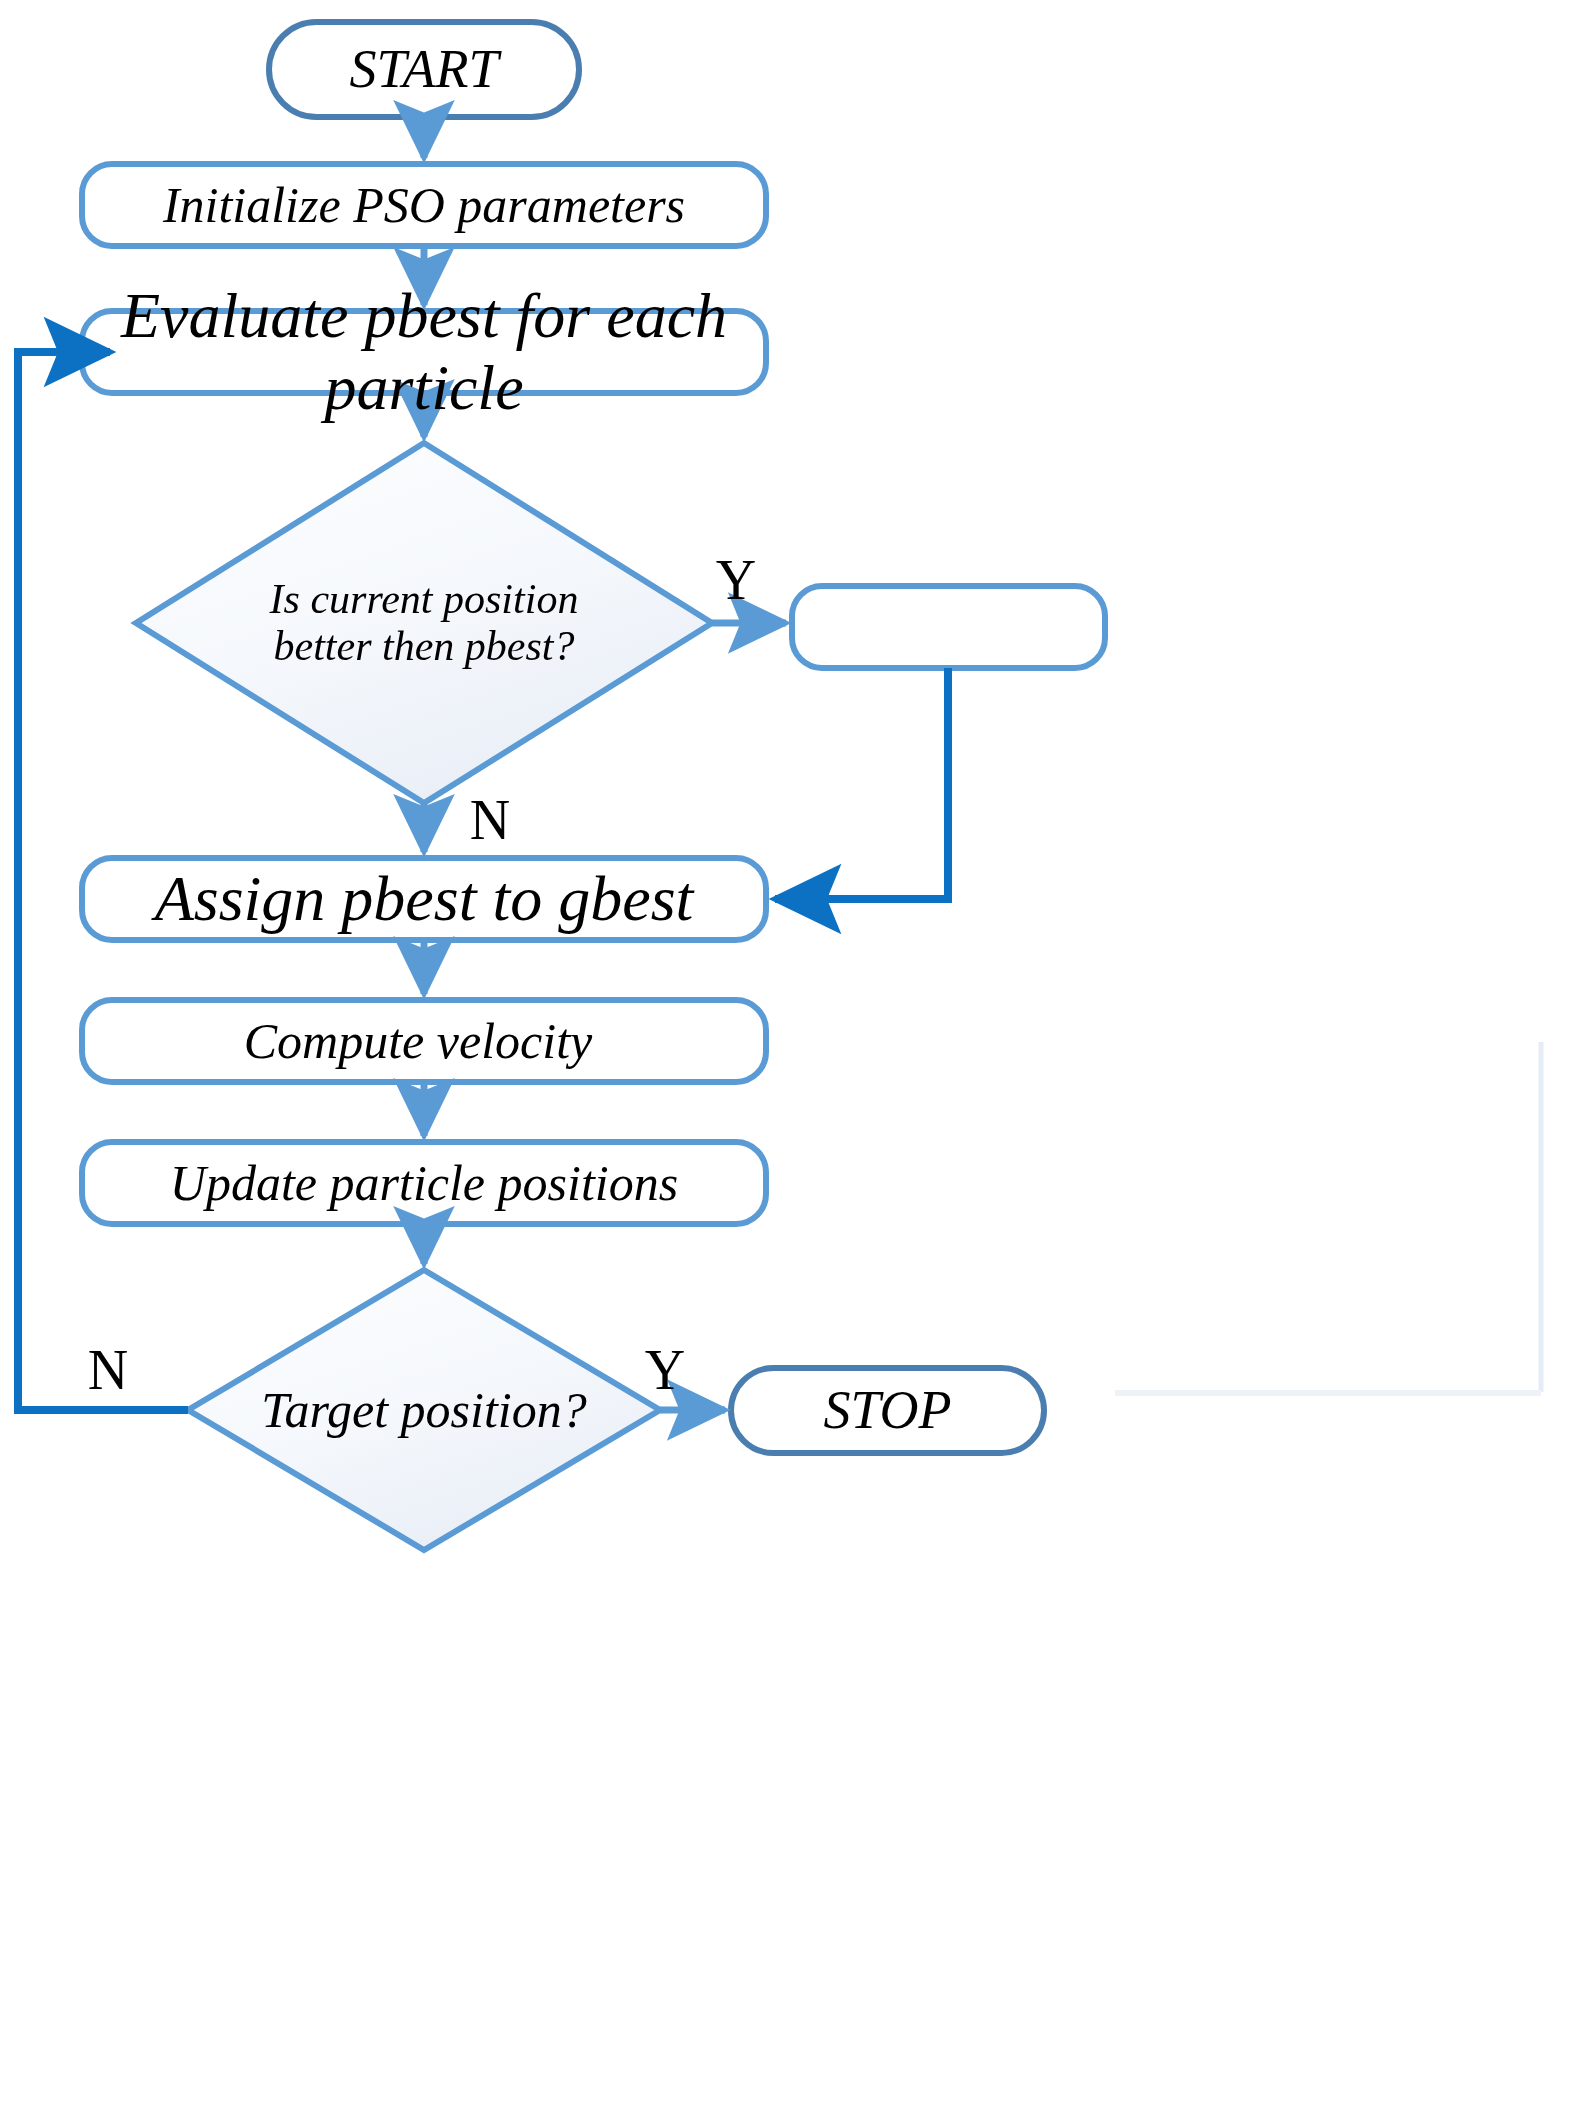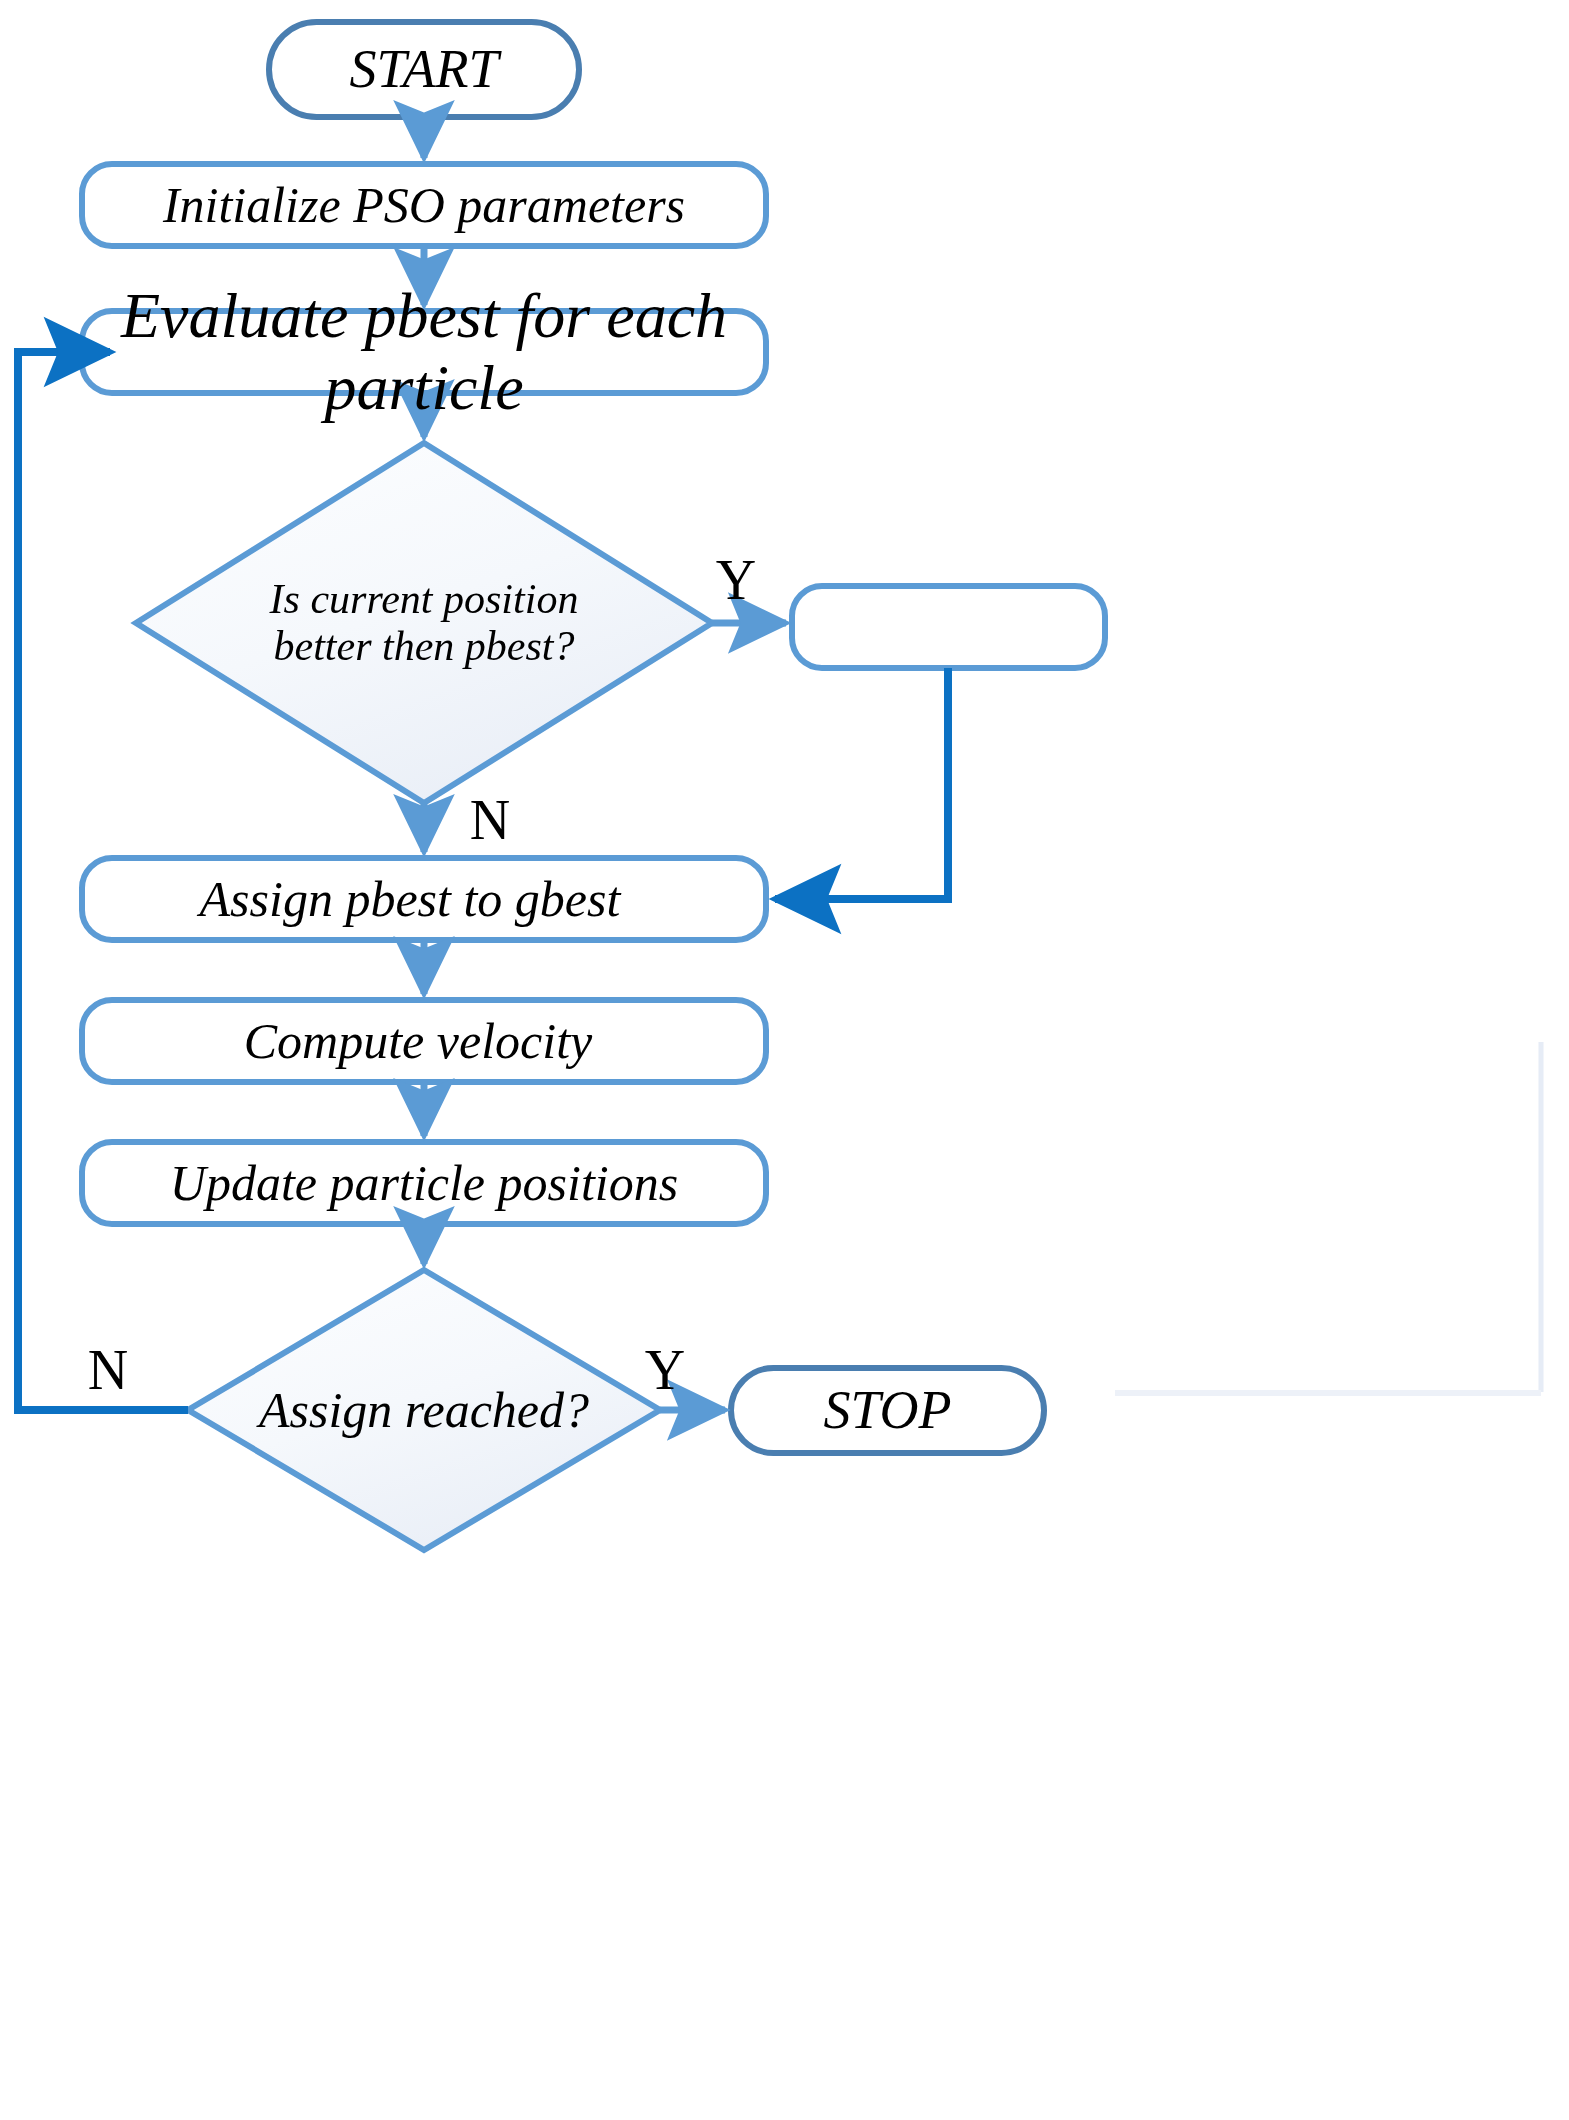--- a/index.html
+++ b/index.html
@@ -89,27 +89,27 @@
   <div class="node-label" style="left:269px;top:22px;width:310px;height:95px;font-size:54px;">START</div>
 
   <div class="node-label" style="left:82px;top:164px;width:684px;height:82px;font-size:50px;">Initialize PSO parameters</div>
 
   <div class="node-label" style="left:82px;top:311px;width:684px;height:82px;font-size:64px;">Evaluate pbest for each particle</div>
 
   <div class="node-label" style="left:184px;top:545px;width:480px;height:156px;font-size:42px;text-align:center;">Is current position
 better then pbest?</div>
 
 
-  <div class="node-label" style="left:68px;top:858px;width:684px;height:82px;font-size:50px;text-align:right;">Assign pbest to gbest</div>
+  <div class="node-label" style="left:82px;top:858px;width:684px;height:82px;font-size:64px;text-align:right;">Assign pbest to gbest</div>
 
   <div class="node-label" style="left:76px;top:1000px;width:684px;height:82px;font-size:50px;">Compute velocity</div>
 
   <div class="node-label" style="left:82px;top:1142px;width:684px;height:82px;font-size:50px;">Update particle positions</div>
 
-  <div class="node-label" style="left:224px;top:1378px;width:400px;height:64px;font-size:50px;">Assign reached?</div>
+  <div class="node-label" style="left:224px;top:1378px;width:400px;height:64px;font-size:50px;">Target position?</div>
 
   <div class="node-label" style="left:731px;top:1368px;width:313px;height:85px;font-size:54px;">STOP</div>
 
   <div class="branch-label" style="left:706px;top:550px;width:60px;height:60px;">Y</div>
 
   <div class="branch-label" style="left:460px;top:790px;width:60px;height:60px;">N</div>
 
   <div class="branch-label" style="left:635px;top:1340px;width:60px;height:60px;">Y</div>
 
   <div class="branch-label" style="left:78px;top:1340px;width:60px;height:60px;">N</div>

